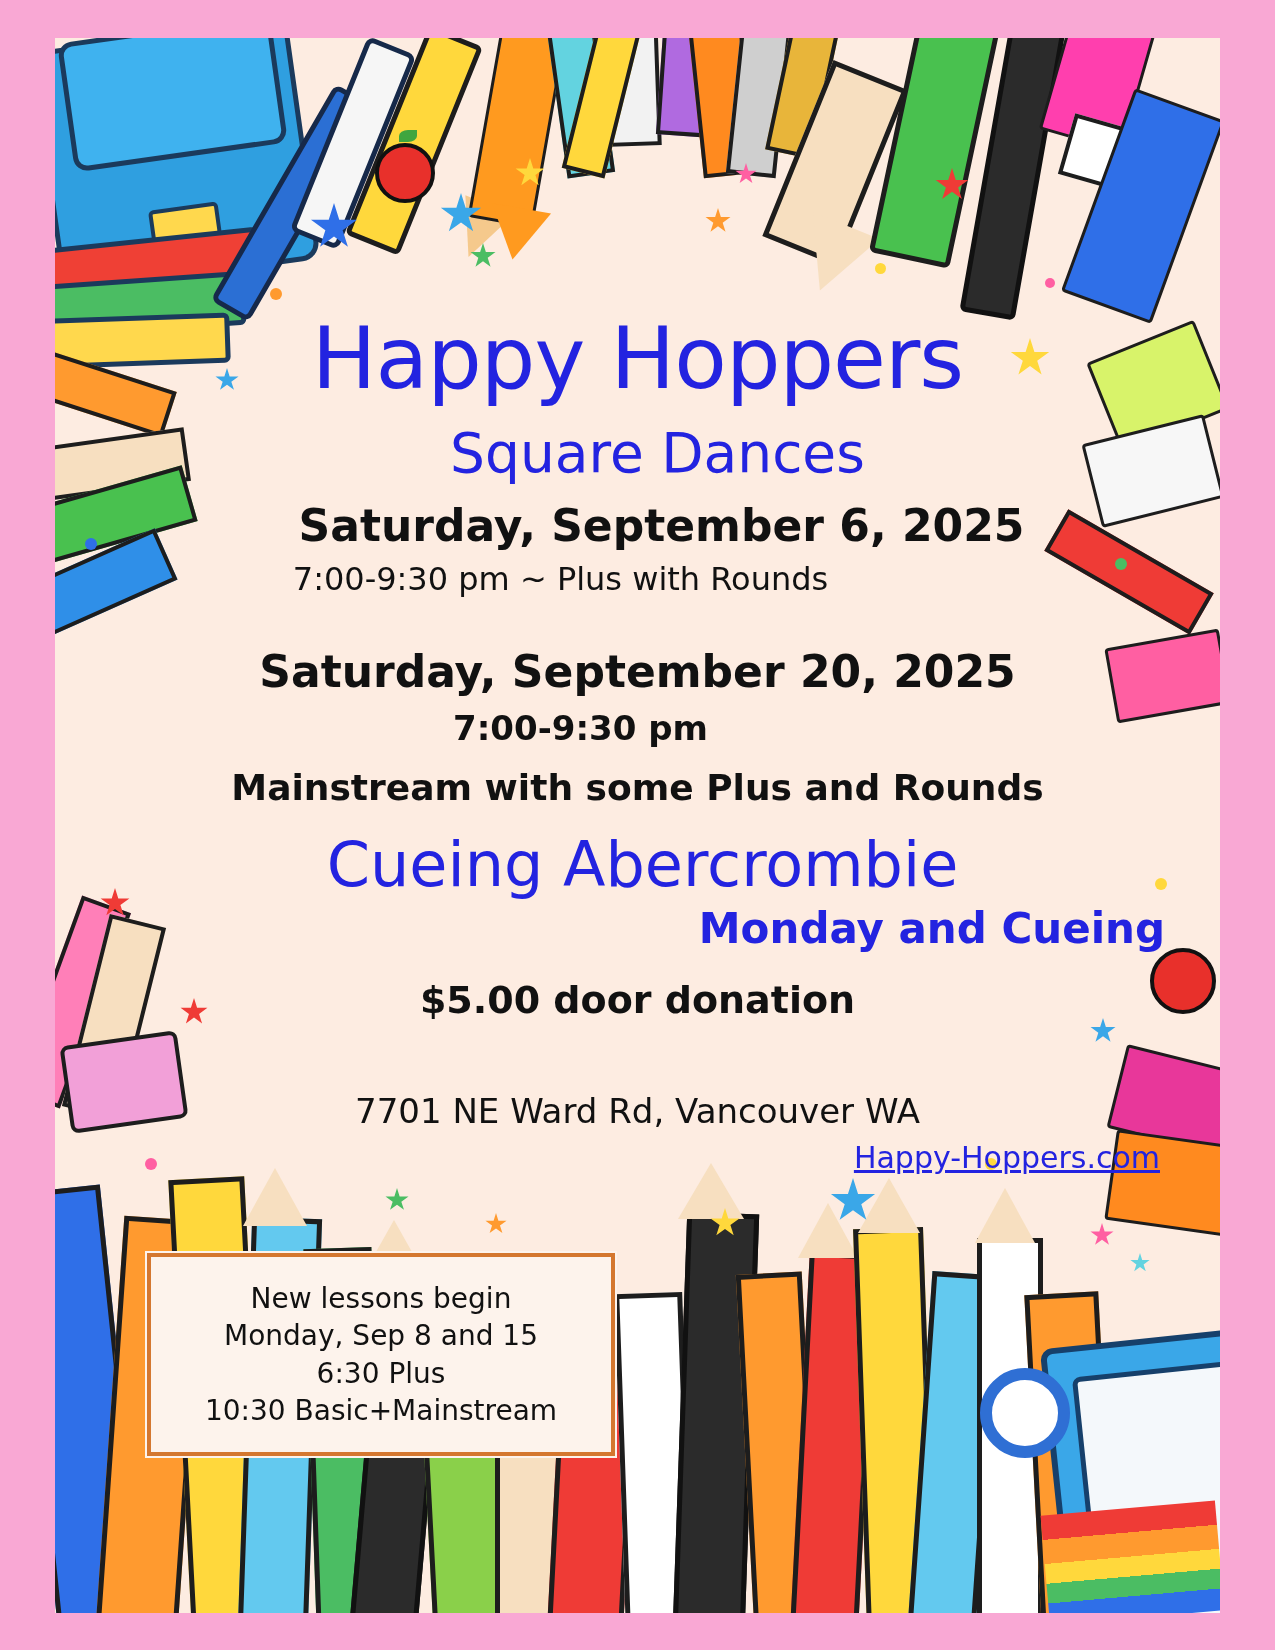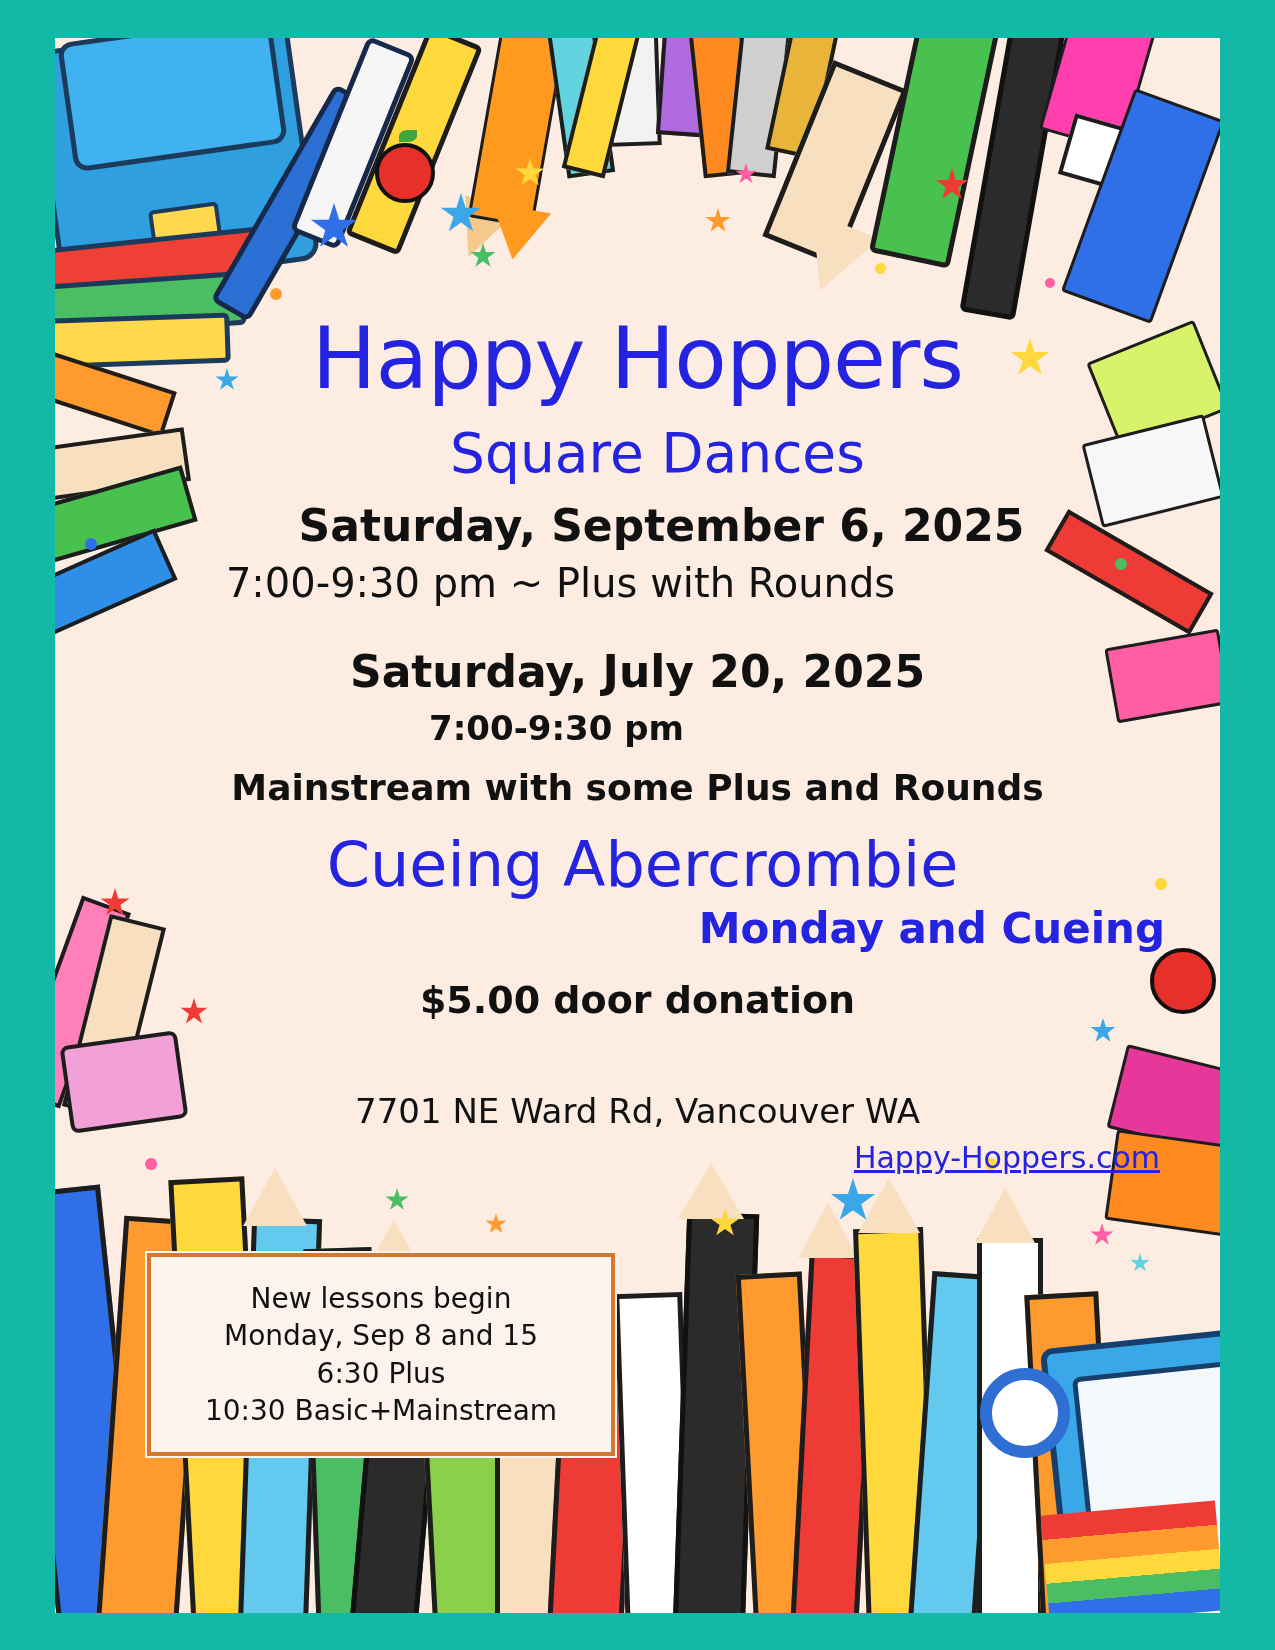--- a/index.html
+++ b/index.html
@@ -13,21 +13,21 @@
     font-family: "Liberation Sans", sans-serif;
     position: relative;
     overflow: hidden;
   }
 
   .flyer {
     position: absolute;
     left: 0; top: 0;
     width: 1275px;
     height: 1650px;
-    background: #14b8a6;
+    background: #f9a8d4;
   }
 
   
   .border-art {
     position: absolute;
     left: 55px;
     top: 38px;
     width: 1165px;
     height: 1575px;
     background: #fdece1;
@@ -93,21 +93,21 @@
     font-weight: bold;
     color: #111;
     font-family: "DejaVu Sans", sans-serif;
   }
   .date1sub {
     position: absolute;
     left: 0;
     top: 522px;
     width: 1011px;
     text-align: center;
-    font-size: 40px;
+    font-size: 32px;
     color: #111;
     font-family: "DejaVu Sans", sans-serif;
   }
 
   .date2 {
     position: absolute;
     left: 0;
     top: 608px;
     width: 1165px;
     text-align: center;
@@ -119,20 +119,21 @@
   .date2time {
     position: absolute;
     left: 0;
     top: 670px;
     width: 1003px;
     text-align: center;
     font-size: 34px;
     font-weight: bold;
     color: #111;
     font-family: "DejaVu Sans", sans-serif;
+    padding-left: 24px;
   }
   .date2level {
     position: absolute;
     left: 0;
     top: 718px;
     width: 1165px;
     text-align: center;
     font-size: 36px;
     font-weight: bold;
     color: #111;
@@ -359,21 +360,21 @@
   </div>
 
   <div class="content">
 
     <div class="title">Happy Hoppers</div>
     <div class="subtitle">Square Dances</div>
 
     <div class="date1">Saturday, September 6, 2025</div>
     <div class="date1sub">7:00-9:30 pm  ~  Plus with Rounds</div>
 
-    <div class="date2">Saturday, July 20, 2025</div>
+    <div class="date2">Saturday, September 20, 2025</div>
     <div class="date2time">7:00-9:30 pm</div>
     <div class="date2level">Mainstream with some Plus and Rounds</div>
 
     <div class="caller">Cueing Abercrombie</div>
     <div class="callingcueing">Monday and Cueing</div>
 
     <div class="donation">$5.00 door donation</div>
     <div class="address">7701 NE Ward Rd,  Vancouver  WA</div>
     <div class="weblink">Happy-Hoppers.com</div>
 

